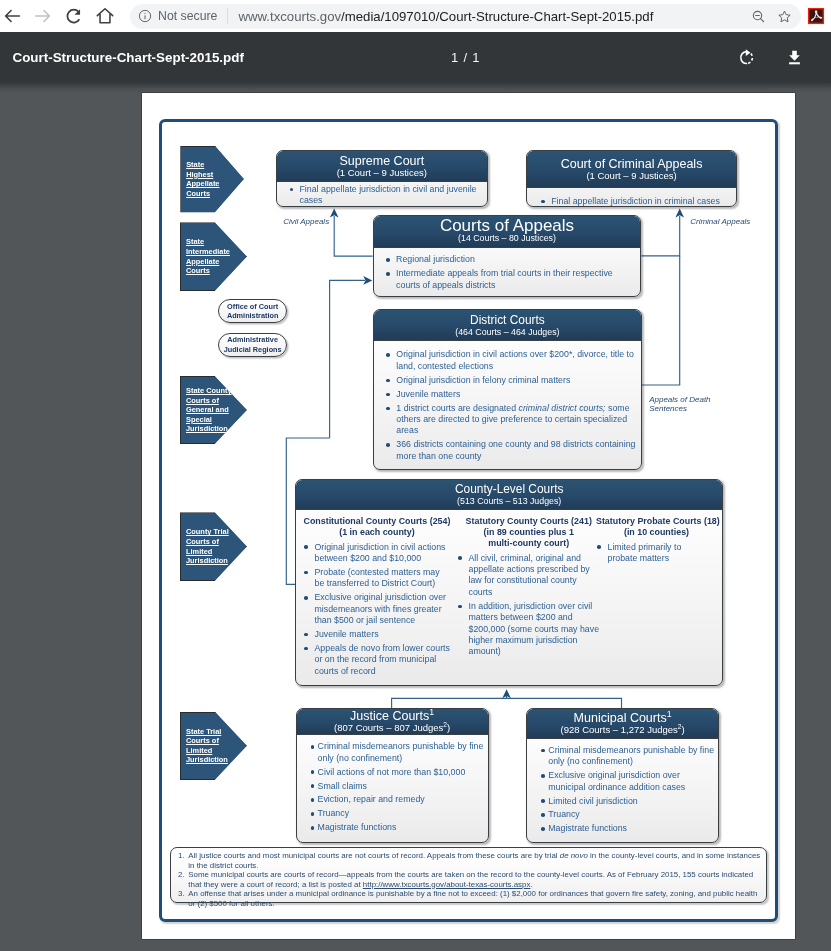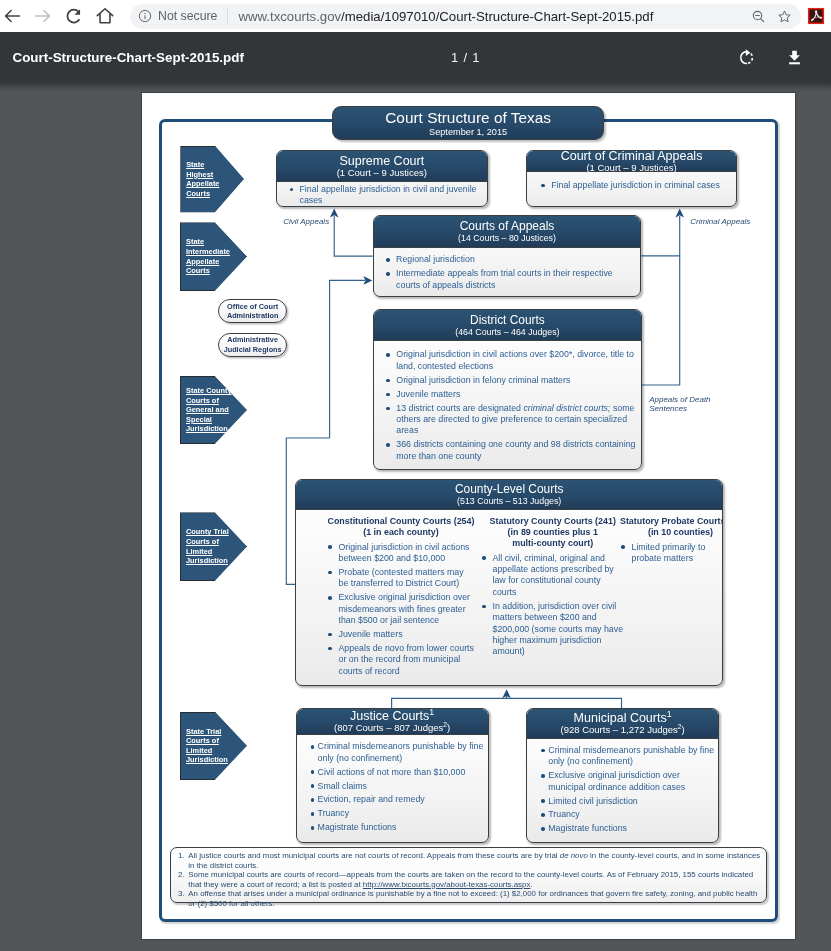--- a/index.html
+++ b/index.html
@@ -65,21 +65,21 @@
   .pill{position:absolute;box-sizing:border-box;border-radius:12px;border:1px solid #3a3f44;
         background:linear-gradient(to bottom,#ffffff 0%,#fbfbfb 30%,#eeeeee 100%);
         box-shadow:1.5px 1.5px 1.5px rgba(0,0,0,0.25);
         color:#1f3864;font-weight:bold;font-size:7.3px;line-height:9.5px;white-space:nowrap;
         display:flex;flex-direction:column;align-items:center;justify-content:center;text-align:center;}
 
   .sidelbl{position:absolute;font-style:italic;font-size:8px;line-height:9.8px;color:#2b4c73;white-space:nowrap;}
 
   
   .col-h{color:#1f3864;font-weight:bold;font-size:8.9px;line-height:11px;text-align:center;margin-bottom:3.2px;white-space:nowrap;}
-  .clbody{position:relative;height:177px;margin-left:24px;}
+  .clbody{position:relative;height:177px;}
   .clcol{position:absolute;top:6px;}
   .clcol ul.bl li{font-size:8.8px;line-height:11.4px;margin-bottom:2.5px;}
 
   .outerframe{position:absolute;border:3.4px solid #1f4e79;border-radius:6px;box-sizing:border-box;
               box-shadow:1.5px 1.5px 1.5px rgba(0,0,0,0.18);}
 
   .titlebox{position:absolute;border-radius:9px;border:1px solid #3a3f44;box-sizing:border-box;
             background:linear-gradient(to bottom,#2c5372 0%,#27496a 55%,#203c57 100%);
             box-shadow:2px 2px 2px rgba(0,0,0,0.25);
             color:#fff;text-align:center;display:flex;flex-direction:column;justify-content:center;}
@@ -188,24 +188,20 @@
   <path d="M 364.6 605.4 V 602"></path>
  </g>
  <g fill="#1f4e79">
   <path d="M 192.2 115.5 l 4.3 9 l -4.3 -2.2 l -4.3 2.2 z"></path>
   <path d="M 537.7 115.5 l 4.3 9 l -4.3 -2.2 l -4.3 2.2 z"></path>
   <path d="M 230.3 187.4 l -9 -4.3 l 2.2 4.3 l -2.2 4.3 z"></path>
   <path d="M 364.6 596.2 l 4.3 9 l -4.3 -2.2 l -4.3 2.2 z"></path>
  </g>
 </svg>
 <div class="outerframe" style="left:17px;top:26px;width:618.8px;height:802.5px;"></div>
-<div class="titlebox" style="left:190px;top:12.8px;width:272.2px;height:34.7px;">
-  <div class="a">Court Structure of Texas</div>
-  <div class="b">September 1, 2015</div>
-</div>
 <div class="penta" style="left:38.2px;top:52.6px;width:64.0px;height:67.0px;--bw:54.4%;clip-path:polygon(0 0,54.4% 0,100% 50%,54.4% 100%,0 100%);">
           <span>State</span>
           <span>Highest</span>
           <span>Appellate</span>
           <span>Courts</span>
         </div>
 <div class="penta" style="left:38.0px;top:129.3px;width:67.2px;height:68.6px;--bw:52.1%;clip-path:polygon(0 0,52.1% 0,100% 50%,52.1% 100%,0 100%);">
           <span>State</span>
           <span>Intermediate</span>
           <span>Appellate</span>
@@ -243,53 +239,53 @@
     <div class="t1" style="font-size:12.5px"><span>Supreme Court</span></div>
     <div class="t2" style="font-size:9.5px"><span>(1 Court – 9 Justices)</span></div>
   </div>
   <div class="body" style="padding:1.5px 6px 0 11px;">
     <ul class="bl" style="">
 <li>Final appellate jurisdiction in civil and juvenile cases</li>
     </ul>
   </div>
 </div>
 <div class="box" style="left:383.7px;top:57.3px;width:211.7px;height:57.2px;">
-  <div class="hdr" style="height:21px">
+  <div class="hdr" style="height:37px">
     <div class="t1" style="font-size:12.5px"><span>Court of Criminal Appeals</span></div>
     <div class="t2" style="font-size:9.5px"><span>(1 Court – 9 Justices)</span></div>
   </div>
   <div class="body" style="padding:7.5px 6px 0 13px;">
     <ul class="bl" style="">
 <li>Final appellate jurisdiction in criminal cases</li>
     </ul>
   </div>
 </div>
 <div class="box" style="left:230.6px;top:122px;width:268.8px;height:81.9px;">
   <div class="hdr" style="height:32.2px">
-    <div class="t1" style="font-size:12px"><span>Courts of Appeals</span></div>
+    <div class="t1" style="font-size:17px"><span>Courts of Appeals</span></div>
     <div class="t2" style="font-size:8.8px"><span>(14 Courts – 80 Justices)</span></div>
   </div>
   <div class="body" style="padding:6px 8px 0 11px;">
     <ul class="bl" style="">
 <li>Regional jurisdiction</li>
 <li>Intermediate appeals from trial courts in their respective courts of appeals districts</li>
     </ul>
   </div>
 </div>
 <div class="box" style="left:230.8px;top:216.3px;width:269.2px;height:160.7px;">
   <div class="hdr" style="height:31.2px">
     <div class="t1" style="font-size:11.9px"><span>District Courts</span></div>
     <div class="t2" style="font-size:8.8px"><span>(464 Courts – 464 Judges)</span></div>
   </div>
   <div class="body" style="padding:8px 2px 0 11px;">
     <ul class="bl" style="">
 <li>Original jurisdiction in civil actions over $200*, divorce, title to land, contested elections</li>
 <li>Original jurisdiction in felony criminal matters</li>
 <li>Juvenile matters</li>
-<li><span>13 district courts are designated </span><i>criminal district courts;</i><span> some others are directed to give preference to certain specialized areas</span></li>
+<li><span>1 district courts are designated </span><i>criminal district courts;</i><span> some others are directed to give preference to certain specialized areas</span></li>
 <li>366 districts containing one county and 98 districts containing more than one county</li>
     </ul>
   </div>
 </div>
 <div class="box" style="left:153.6px;top:614.6px;width:193.0px;height:135.1px;">
   <div class="hdr" style="height:26.7px">
     <div class="t1" style="font-size:12.5px"><span>Justice Courts</span><sup>1</sup></div>
     <div class="t2" style="font-size:9.5px"><span>(807 Courts – 807 Judges</span><sup>2</sup><span>)</span></div>
   </div>
   <div class="body" style="padding:6px 0px 0 14px;">

